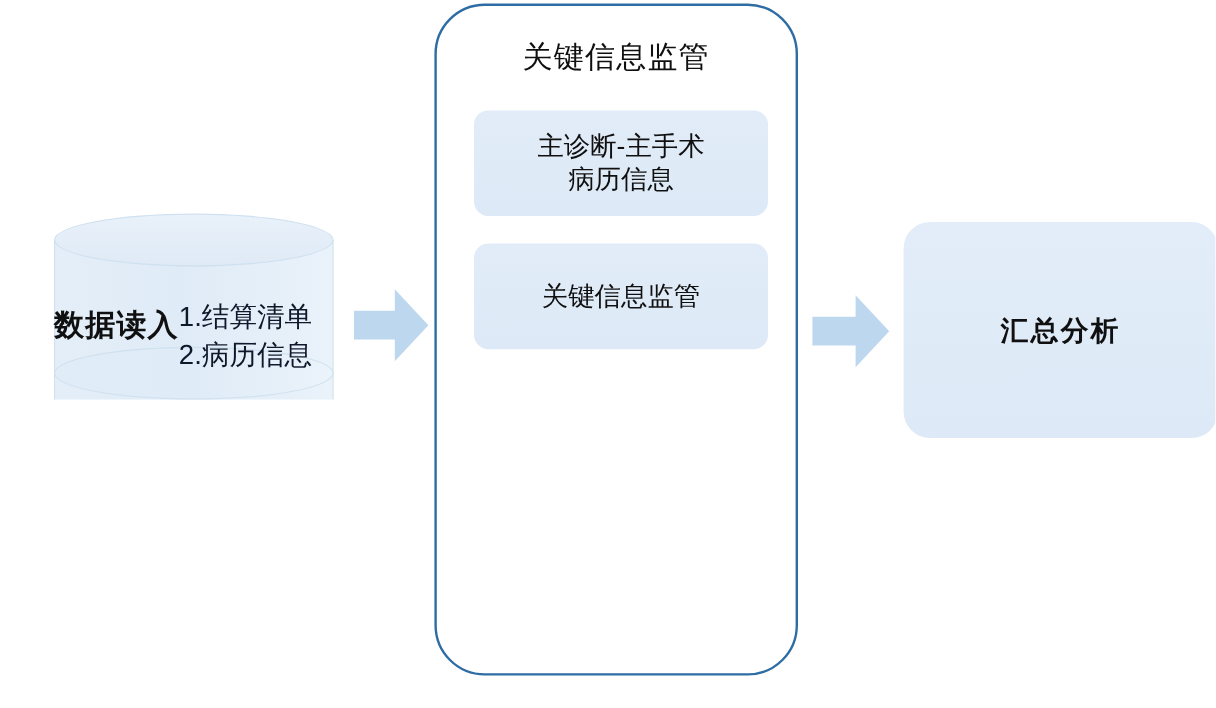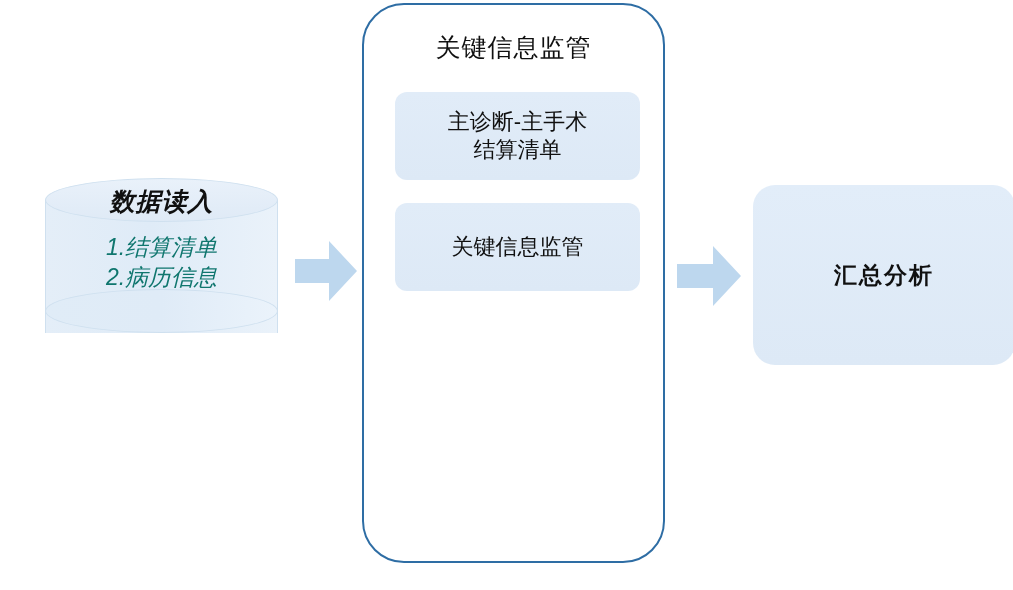--- a/index.html
+++ b/index.html
@@ -60,40 +60,39 @@
     border: 1px solid #cfe0ef;
     box-sizing: border-box;
   }
   .cyl-content {
     position: absolute;
     left: 0;
     top: 0;
     width: 100%;
     height: 100%;
     display: flex;
-    flex-direction: column;
+    flex-direction: row;
     align-items: center;
     justify-content: flex-start;
     padding-top: 10px;
     box-sizing: border-box;
-    font-style: italic;
   }
   .cyl-title {
     font-size: 25px;
     font-weight: bold;
     letter-spacing: 1px;
     color: #101010;
     line-height: 1.1;
   }
   .cyl-list {
     margin-top: 16px;
     font-size: 23px;
     line-height: 1.32;
     text-align: left;
-    color: #0f766e;
+    color: #0f172a;
   }
 
   
   .arrow {
     position: absolute;
   }
 
   
   .group-box {
     position: absolute;
@@ -181,21 +180,21 @@
   <svg class="arrow" style="left:293px; top:238px;" width="66" height="66" viewBox="0 0 66 66">
     <polygon points="2,21 36,21 36,3 64,33 36,63 36,45 2,45" fill="#bdd7ee"></polygon>
   </svg>
 
   <div class="group-box">
     <div class="group-title">关键信息监管</div>
     <div class="sub-list">
       <div class="sub-box">
         <span>
           <span>主诊断-主手术</span><br>
-          <span>结算清单</span>
+          <span>病历信息</span>
         </span>
       </div>
       <div class="sub-box">
         <span>关键信息监管</span>
       </div>
     </div>
   </div>
 
   <svg class="arrow" style="left:675px; top:243px;" width="68" height="66" viewBox="0 0 68 66">
     <polygon points="2,21 38,21 38,3 66,33 38,63 38,45 2,45" fill="#bdd7ee"></polygon>

